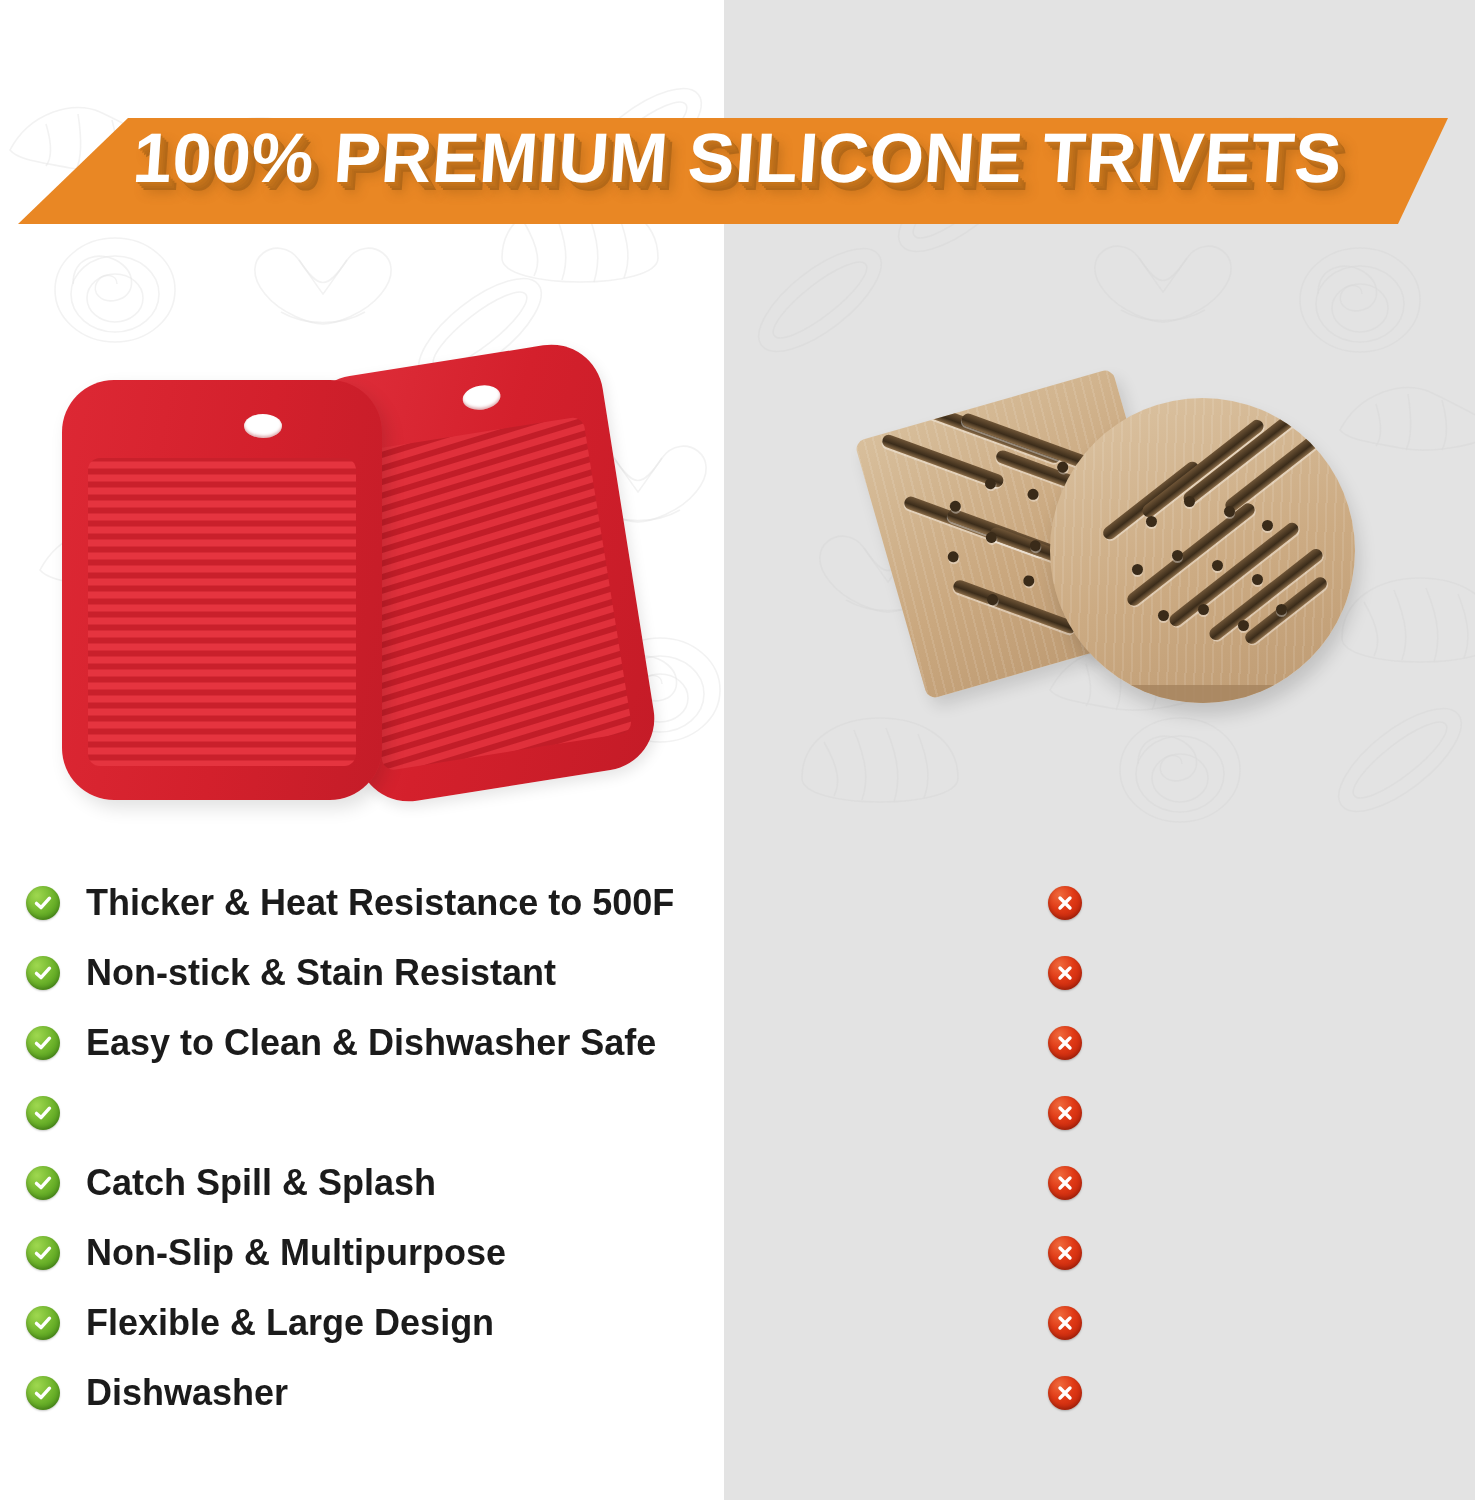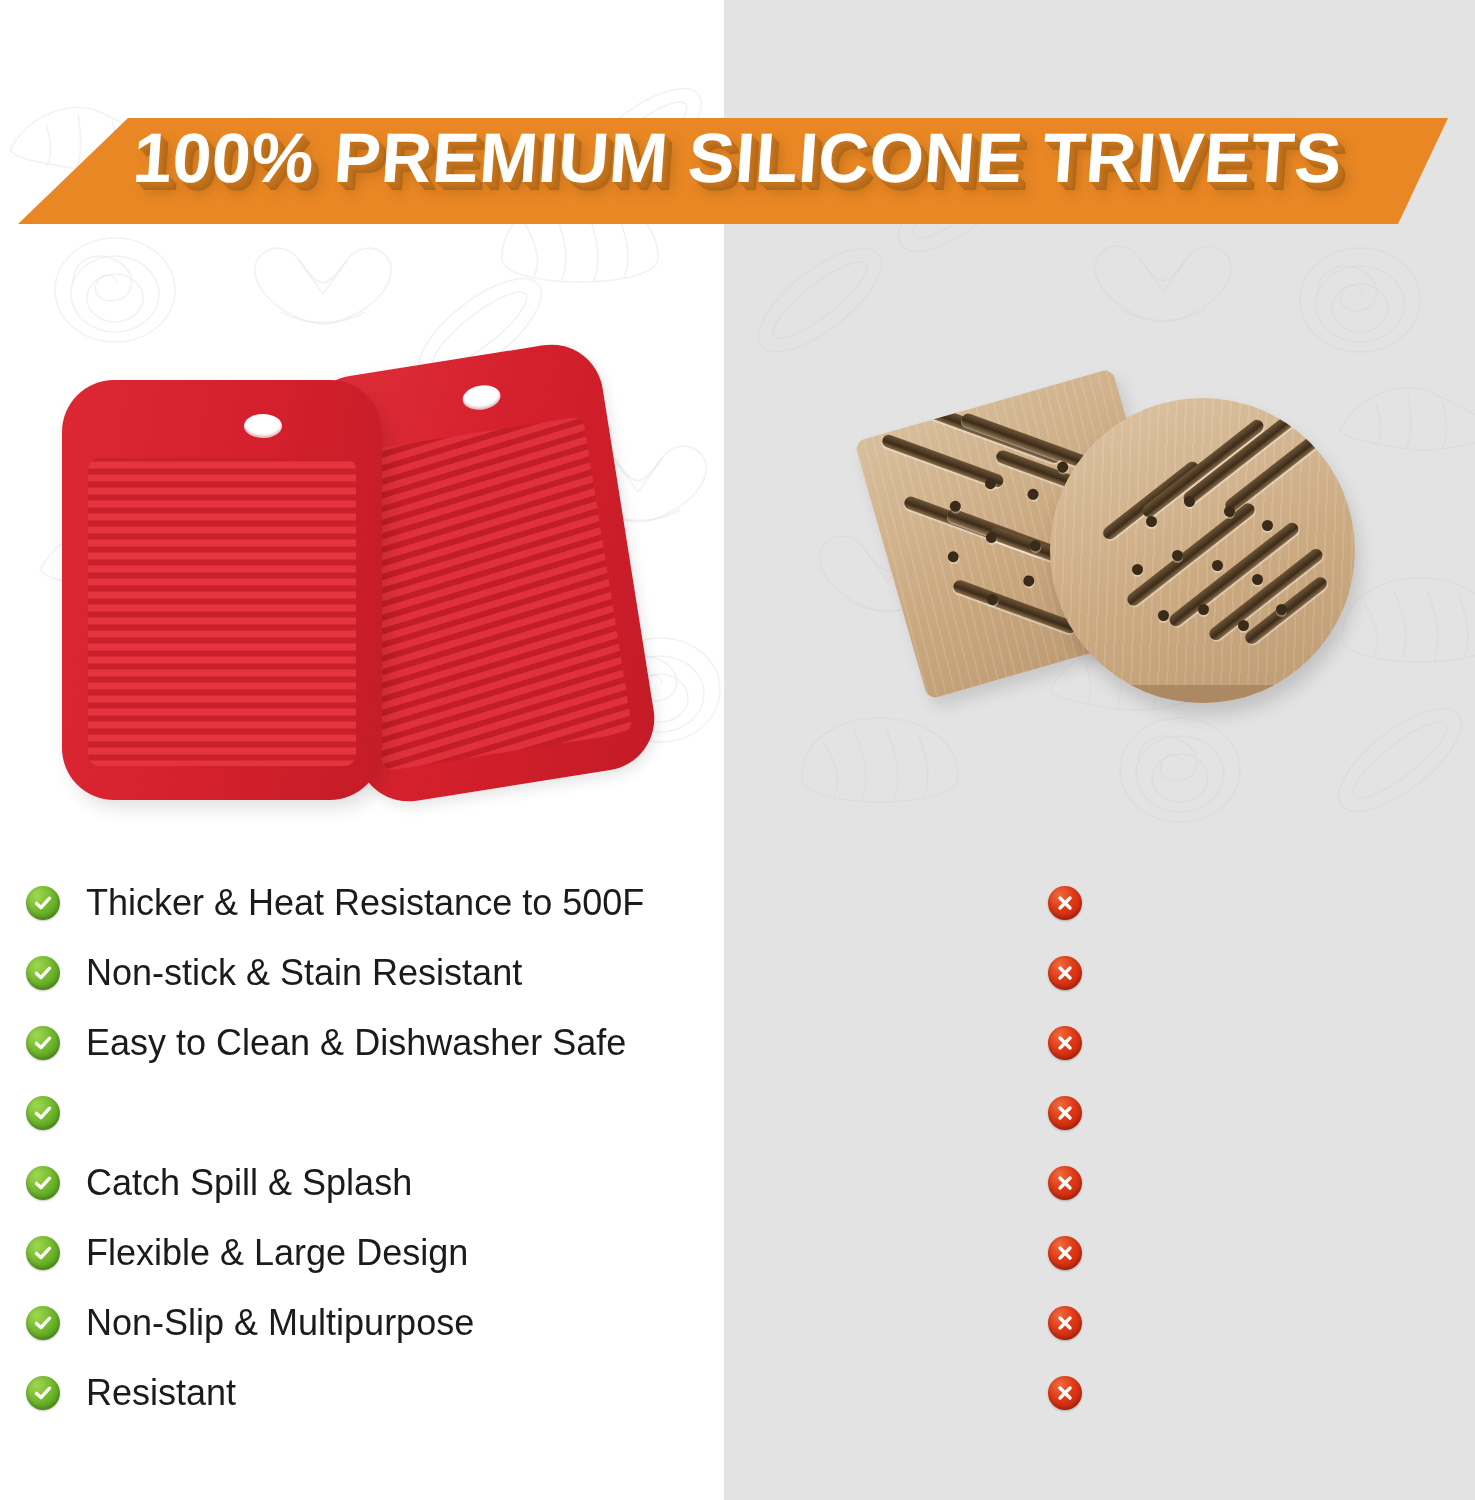--- a/index.html
+++ b/index.html
@@ -113,21 +113,21 @@
   }
   .dot {
     position:absolute; width:11px; height:11px; border-radius:50%;
     background:#3a2b19; box-shadow:0 2px 0 rgba(255,255,255,.35);
   }
   .grain { position:absolute; inset:0;
     background:repeating-linear-gradient(92deg, rgba(255,255,255,.10) 0px, rgba(255,255,255,.10) 2px, rgba(0,0,0,0) 2px, rgba(0,0,0,0) 9px);
     pointer-events:none; }
 
   
-  .features { position:absolute; left:26px; top:868px; width:700px; }
+  .features { position:absolute; left:26px; top:868px; width:700px;font-weight:bold; }
   .feat-row { display:flex; align-items:center; height:70px; }
   .chk {
     flex:0 0 auto; width:34px; height:34px; border-radius:50%;
     background:radial-gradient(circle at 32% 28%, #9fd84f 0%, #6db32b 52%, #3f8c12 100%);
     box-shadow: inset 0 -2px 4px rgba(0,0,0,.22), 0 1px 2px rgba(0,0,0,.22);
     display:flex; align-items:center; justify-content:center;
     margin-right:26px;
   }
   .chk svg { display:block; }
   .feat-text {
@@ -331,37 +331,37 @@
           </svg>
       </span>
       <span class="feat-text">Catch Spill &amp; Splash</span>
     </div>
     <div class="feat-row">
       <span class="chk">
         <svg width="22" height="22" viewBox="0 0 22 22">
             <path d="M4.5 11.4 L9 15.6 L17.5 6.2" fill="none" stroke="#ffffff" stroke-width="3.4" stroke-linecap="round" stroke-linejoin="round"></path>
           </svg>
       </span>
+      <span class="feat-text">Non-Slip &amp; Multipurpose</span>
+    </div>
+    <div class="feat-row">
+      <span class="chk">
+        <svg width="22" height="22" viewBox="0 0 22 22">
+            <path d="M4.5 11.4 L9 15.6 L17.5 6.2" fill="none" stroke="#ffffff" stroke-width="3.4" stroke-linecap="round" stroke-linejoin="round"></path>
+          </svg>
+      </span>
       <span class="feat-text">Flexible &amp; Large Design</span>
     </div>
     <div class="feat-row">
       <span class="chk">
         <svg width="22" height="22" viewBox="0 0 22 22">
             <path d="M4.5 11.4 L9 15.6 L17.5 6.2" fill="none" stroke="#ffffff" stroke-width="3.4" stroke-linecap="round" stroke-linejoin="round"></path>
           </svg>
       </span>
-      <span class="feat-text">Non-Slip &amp; Multipurpose</span>
-    </div>
-    <div class="feat-row">
-      <span class="chk">
-        <svg width="22" height="22" viewBox="0 0 22 22">
-            <path d="M4.5 11.4 L9 15.6 L17.5 6.2" fill="none" stroke="#ffffff" stroke-width="3.4" stroke-linecap="round" stroke-linejoin="round"></path>
-          </svg>
-      </span>
-      <span class="feat-text">Resistant</span>
+      <span class="feat-text">Dishwasher</span>
     </div>
   </div>
 
   <div class="cons">
     <div class="con-row">
       <span class="xmark">
         <svg width="22" height="22" viewBox="0 0 22 22">
             <path d="M6 6 L16 16 M16 6 L6 16" fill="none" stroke="#ffffff" stroke-width="3.4" stroke-linecap="round"></path>
           </svg>
       </span>

